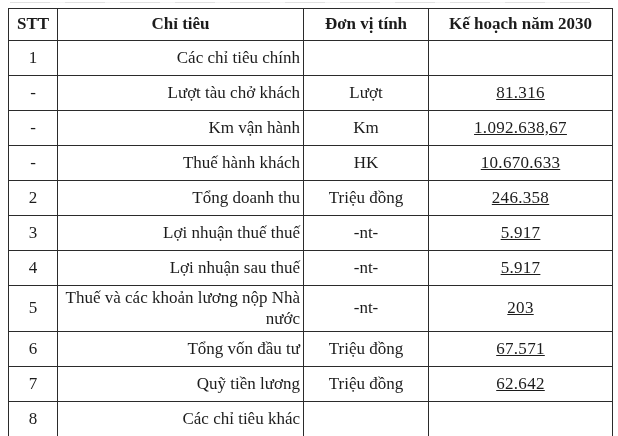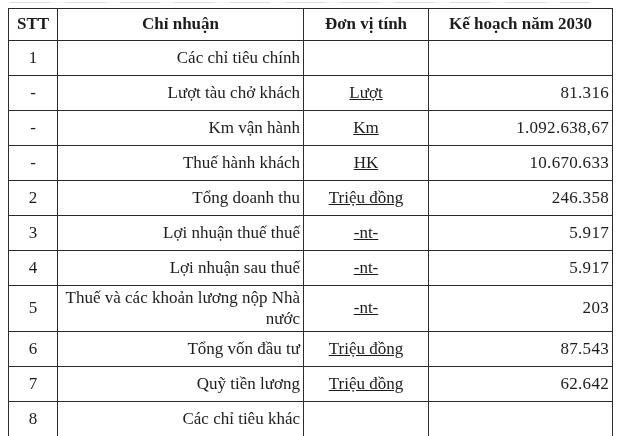--- a/index.html
+++ b/index.html
@@ -51,39 +51,39 @@
   tr.data-row { height: 35px; }
   tr.data-row.tall { height: 46px; }
 
   th {
     font-weight: bold;
     text-align: center;
     font-size: 17px;
   }
   td.stt   { text-align: center; }
   td.name  { text-align: right; padding-left: 10px; padding-right: 6px; }
-  td.unit  { text-align: center; text-decoration: underline; }
-  td.value { text-align: right; letter-spacing: 0.3px; }
+  td.unit  { text-align: center; }
+  td.value { text-align: center; letter-spacing: 0.3px; text-decoration: underline; }
 </style>
 </head>
 <body>
 
 <div class="scan-artifact"></div>
 
 <table class="report">
   <colgroup>
     <col class="c-stt">
       <col class="c-name">
       <col class="c-unit">
       <col class="c-value">
   </colgroup>
   <thead>
     <tr class="head-row">
       <th>STT</th>
-      <th>Chỉ nhuận</th>
+      <th>Chỉ tiêu</th>
       <th>Đơn vị tính</th>
       <th>Kế hoạch năm 2030</th>
     </tr>
   </thead>
   <tbody>
     <tr class="data-row">
       <td class="stt">1</td>
       <td class="name">Các chỉ tiêu chính</td>
       <td class="unit"></td>
       <td class="value"></td>
@@ -127,21 +127,21 @@
     <tr class="data-row tall">
       <td class="stt">5</td>
       <td class="name">Thuế và các khoản lương nộp Nhà nước</td>
       <td class="unit">-nt-</td>
       <td class="value">203</td>
     </tr>
     <tr class="data-row">
       <td class="stt">6</td>
       <td class="name">Tổng vốn đầu tư</td>
       <td class="unit">Triệu đồng</td>
-      <td class="value">87.543</td>
+      <td class="value">67.571</td>
     </tr>
     <tr class="data-row">
       <td class="stt">7</td>
       <td class="name">Quỹ tiền lương</td>
       <td class="unit">Triệu đồng</td>
       <td class="value">62.642</td>
     </tr>
     <tr class="data-row">
       <td class="stt">8</td>
       <td class="name">Các chỉ tiêu khác</td>

